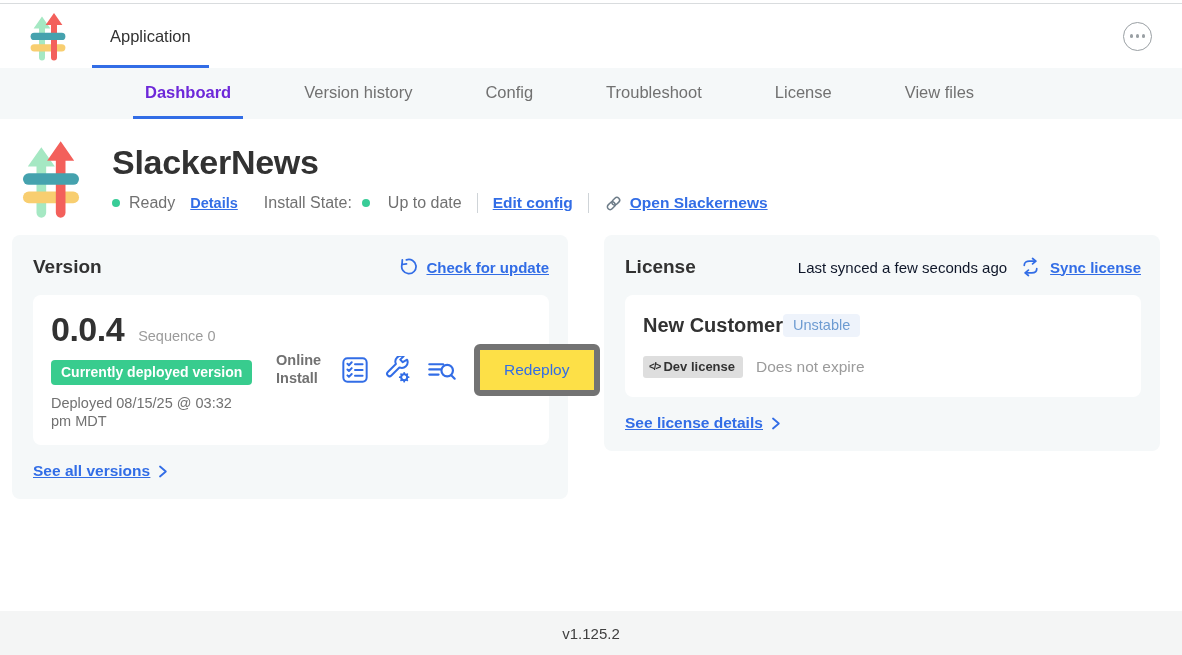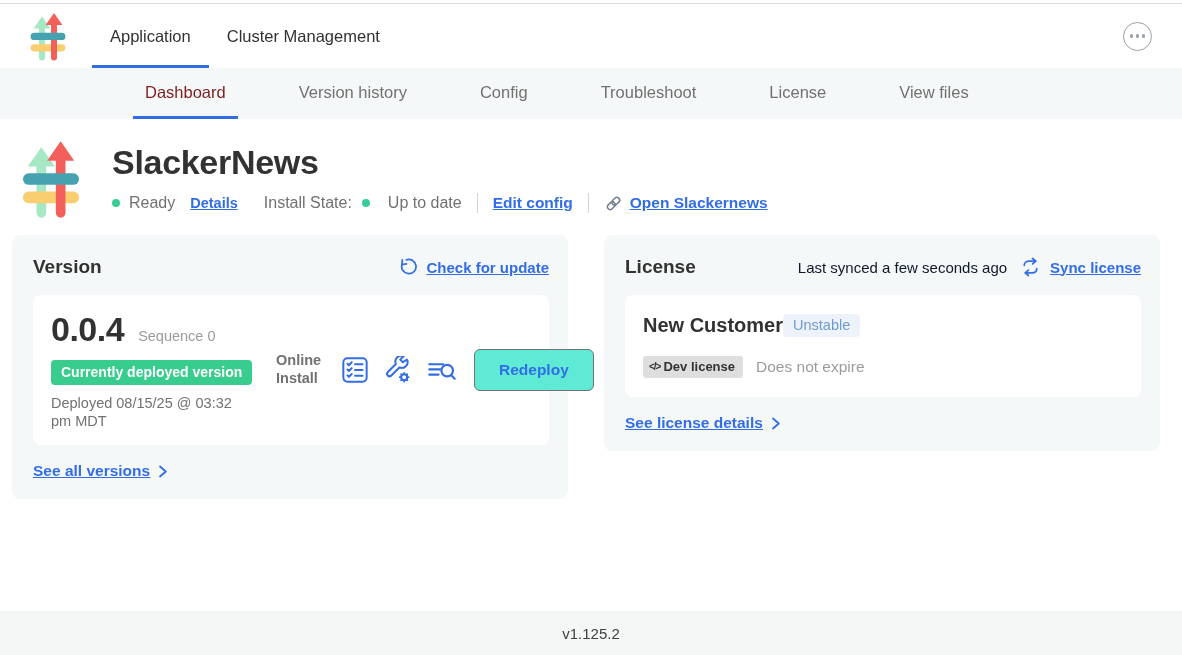--- a/index.html
+++ b/index.html
@@ -50,21 +50,21 @@
     gap: 49px;
   }
   .sub-tab {
     display: flex; align-items: center;
     padding: 0 12px;
     font-size: 16.5px;
     color: #717171;
     border-bottom: 3px solid transparent;
     cursor: pointer;
   }
-  .sub-tab.active { color: #7f1d1d; border-bottom-color: #326de6; }
+  .sub-tab.active { color: #6d28d9; border-bottom-color: #326de6; font-weight: bold; }
   
   .app-header { display: flex; padding: 21px 0 0 22px; }
   .logo-big { width: 58px; height: 80px; flex: 0 0 auto; }
   .app-head-text { margin-left: 32px; padding-top: 3px; }
   .app-title { font-size: 34px; font-weight: 700; color: #323232; letter-spacing: -0.3px; }
   .status-row { display: flex; align-items: center; margin-top: 11px; font-size: 16px; color: #717171; }
   .dot { width: 8px; height: 8px; border-radius: 50%; background: #38cc97; flex: 0 0 auto; }
   .status-row .dot { margin-right: 9px; }
   a.blue-link { color: #326de6; text-decoration: underline; font-weight: 700; cursor: pointer; }
   .details-link { font-size: 14.5px; margin-left: 15px; }
@@ -100,22 +100,22 @@
     display: inline-block; margin-top: 11px;
     background: #38cc8e; color: #ffffff;
     font-size: 14px; font-weight: 700;
     padding: 4px 10px 5px; border-radius: 4px;
   }
   .deployed-at { margin-top: 9px; font-size: 14.5px; color: #717171; max-width: 200px; line-height: 1.25; }
   .ver-right { display: flex; align-items: center; gap: 15px; margin-left: auto; }
   .install-type { font-size: 14.5px; font-weight: 700; color: #717171; width: 50px; line-height: 1.22; }
   .icon-btn { background: none; border: none; cursor: pointer; padding: 0; display: flex; }
   .redeploy-btn {
-    background: #5eead4; border: 1px solid #737373; border-radius: 6px;
-    color: #326de6; font-weight: 700; font-size: 15.5px;
+    background: #fde047; border: 6px solid #737373; border-radius: 6px;
+    color: #326de6; font-weight: 400; font-size: 15.5px;
     padding: 11px 24px; cursor: pointer; margin-left: 2px;
     font-family: "Liberation Sans", sans-serif;
   }
   .card-foot-link { display: flex; align-items: center; gap: 6px; margin-top: 17px; text-decoration: underline; }
   .card-foot-link a { font-size: 15.5px; }
   
   .lic-row1 { display: flex; align-items: center; padding-top: 4px; }
   .customer-name { font-size: 20px; font-weight: 700; color: #323232; }
   .channel-badge {
     background: #eef3fb; color: #6d9bd1;
@@ -144,21 +144,20 @@
 
 <header class="header">
   <svg class="logo-small" viewBox="0 0 60 80">
     <path fill="#a5e8c3" d="M15 22 h10 v52 a5 5 0 0 1-10 0 z M6 26 L20 6 L34 26 z"></path>
     <rect fill="#f8ce70" x="1" y="52" width="58" height="12" rx="6"></rect>
     <path fill="#f3605b" d="M35 16 h10 v58 a5 5 0 0 1-10 0 z M26 20 L40 0 L54 20 z"></path>
     <rect fill="#45a2ae" x="1" y="33" width="58" height="12" rx="6"></rect>
   </svg>
   <nav class="hdr-tabs">
     <div class="hdr-tab active">Application</div>
-    <div class="hdr-tab">Cluster Management</div>
   </nav>
   <div class="hdr-right">
     <button class="ellipsis-btn" aria-label="more options">
         <i></i>
         <i></i>
         <i></i>
       </button>
   </div>
 </header>
 

